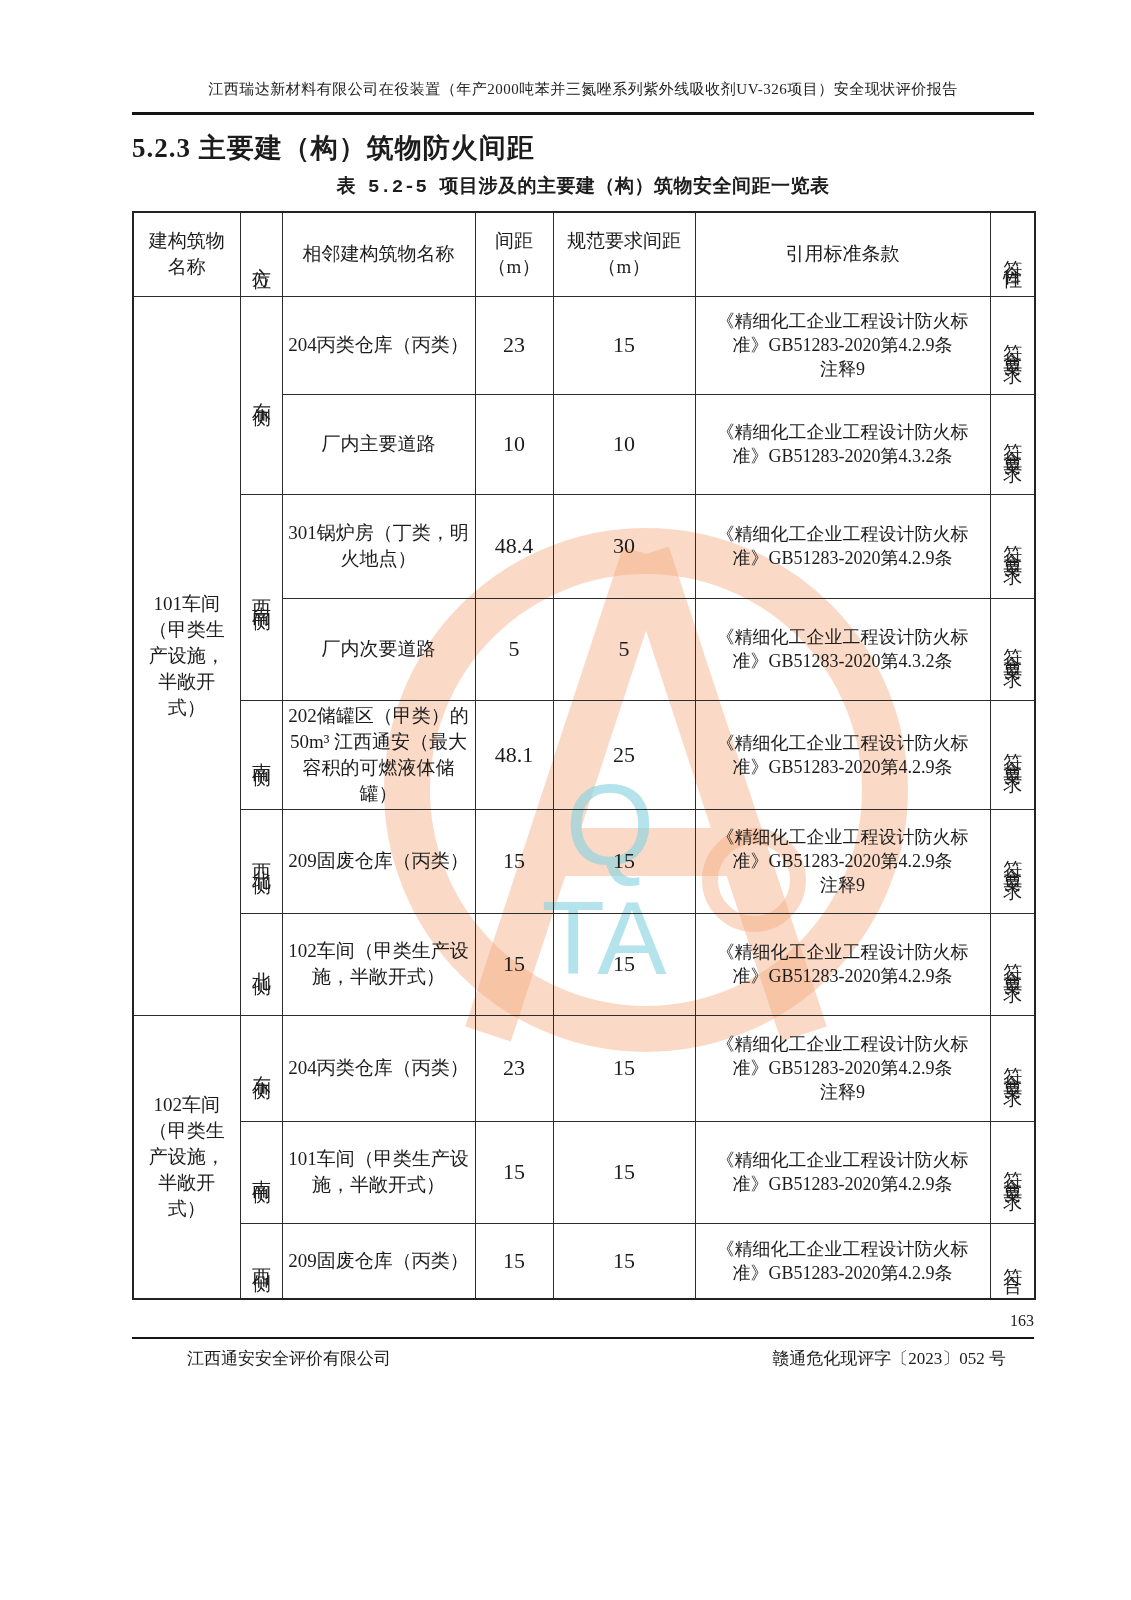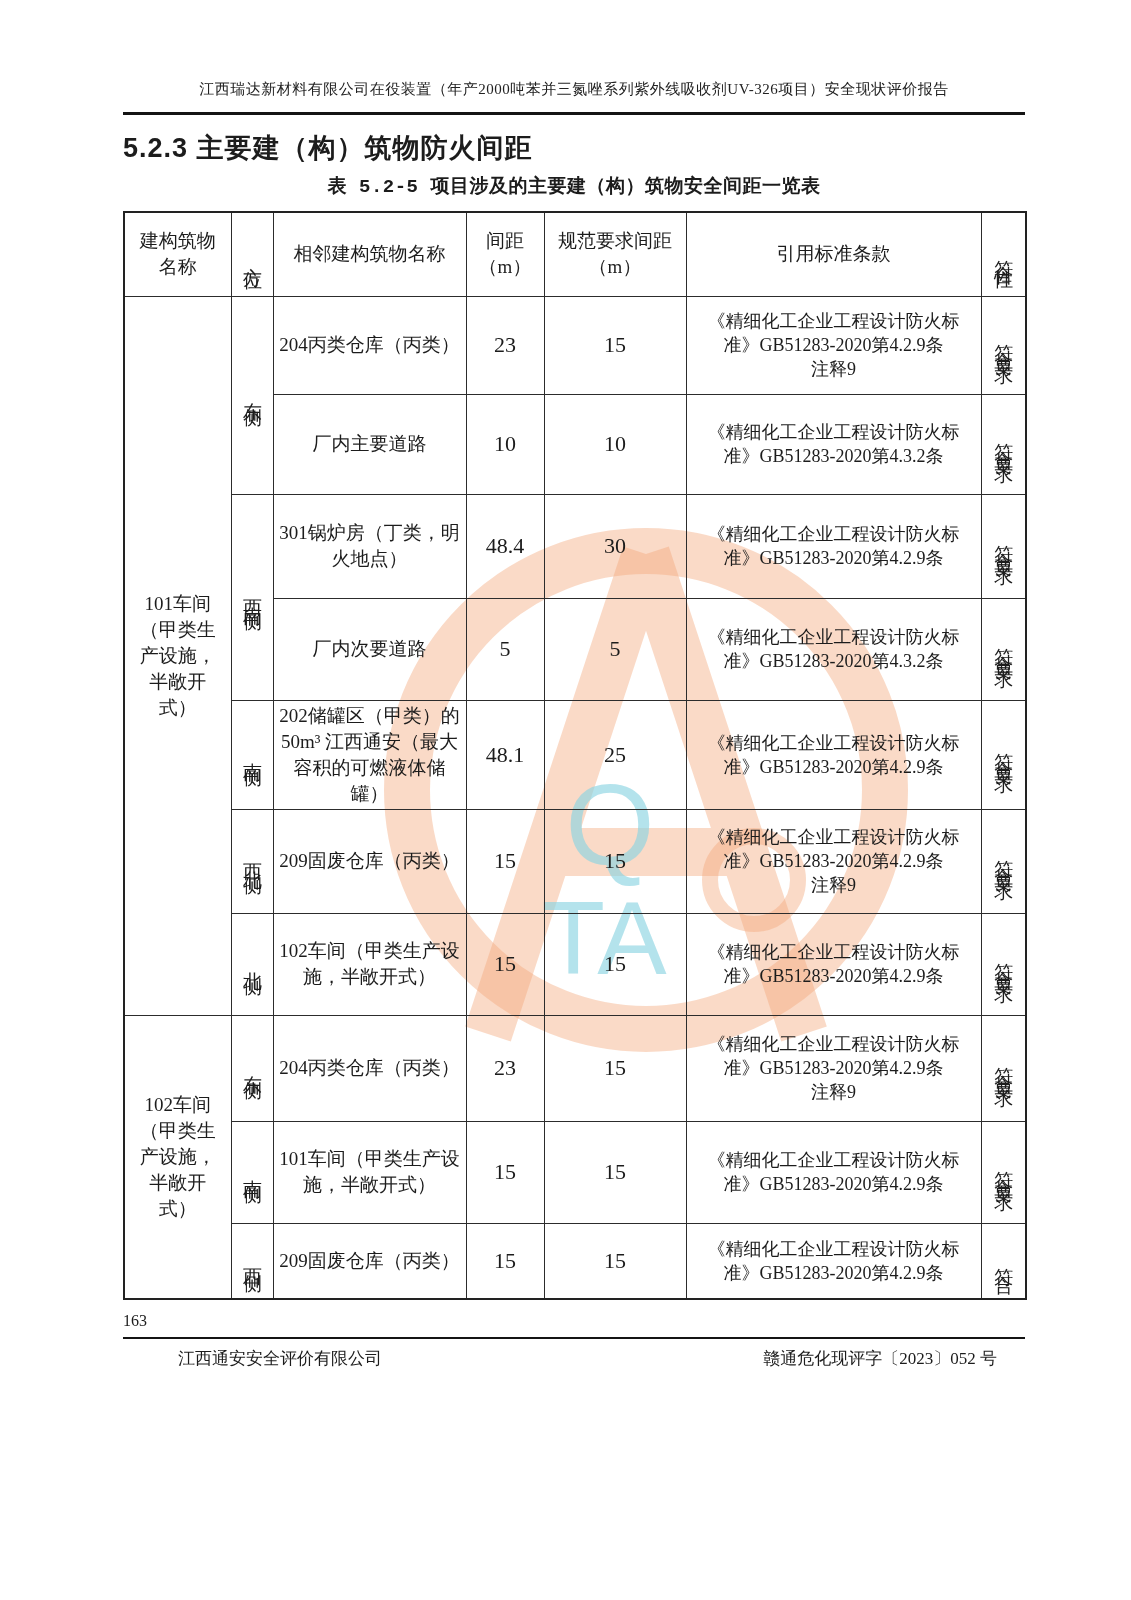--- a/index.html
+++ b/index.html
@@ -10,25 +10,25 @@
     font-family:"Liberation Serif","DejaVu Serif",serif; color:#1c1c1c;
   }
   
   .wm-logo { position:absolute; left:368px; top:512px; width:556px; height:556px; pointer-events:none; }
   .wm-red {
     position:absolute; left:398px; top:1102px; pointer-events:none;
     font-size:102px; font-weight:bold; letter-spacing:2px; white-space:nowrap;
     color:rgba(222,64,62,0.50); font-family:"Liberation Serif",serif;
   }
   
-  .content { position:absolute; left:123px; top:0; width:902px; }
+  .content { position:absolute; left:132px; top:0; width:902px; }
   .doc-header { margin-top:80px; text-align:center; font-size:15px; letter-spacing:0.5px; color:#222; }
   .header-rule { margin-top:13px; height:3px; background:#141414; }
   .section-heading {
-    margin-top:15px; font-family:Liberation Sans, sans-serif;
+    margin-top:15px; font-family:Liberation Serif, serif;
     font-weight:bold; font-size:27px; letter-spacing:1px;
   }
   .body-paragraph {
     margin-top:21px; font-size:20.5px; line-height:47px;
     text-align:justify; text-indent:2em; letter-spacing:0.5px;
   }
   .table-caption {
     margin-top:7px; text-align:center; font-weight:bold; font-size:19px;
     font-family:Liberation Mono, monospace; letter-spacing:0.5px;
   }
@@ -43,21 +43,21 @@
   .spacing-table .ref-cell { font-size:18px; white-space:pre-line; padding:2px 6px; }
   .spacing-table .num-cell { font-size:22px; }
   .spacing-table .prewrap { white-space:pre-line; }
   .vert {
     writing-mode:vertical-rl; text-orientation:upright;
     margin:0 auto; letter-spacing:7px; line-height:1.1;
   }
   .col1{width:107px}.col2{width:42px}.col3{width:193px}.col4{width:78px}
   .col5{width:142px}.col6{width:295px}.col7{width:45px}
   
-  .page-number { margin-top:12px; text-align:left; font-size:16px; }
+  .page-number { margin-top:12px; text-align:right; font-size:16px; }
   .footer-rule { margin-top:7px; height:2px; background:#141414; }
   .footer-line { display:flex; justify-content:space-between; margin-top:8px; font-size:17px; padding:0 28px 0 55px;gap:32px; }
 </style>
 </head>
 <body>
 
 <div class="page">
 
   <svg class="wm-logo" viewBox="0 0 556 556">
     <circle cx="278" cy="278" r="239" fill="none" stroke="rgba(243,166,122,0.42)" stroke-width="46"></circle>

